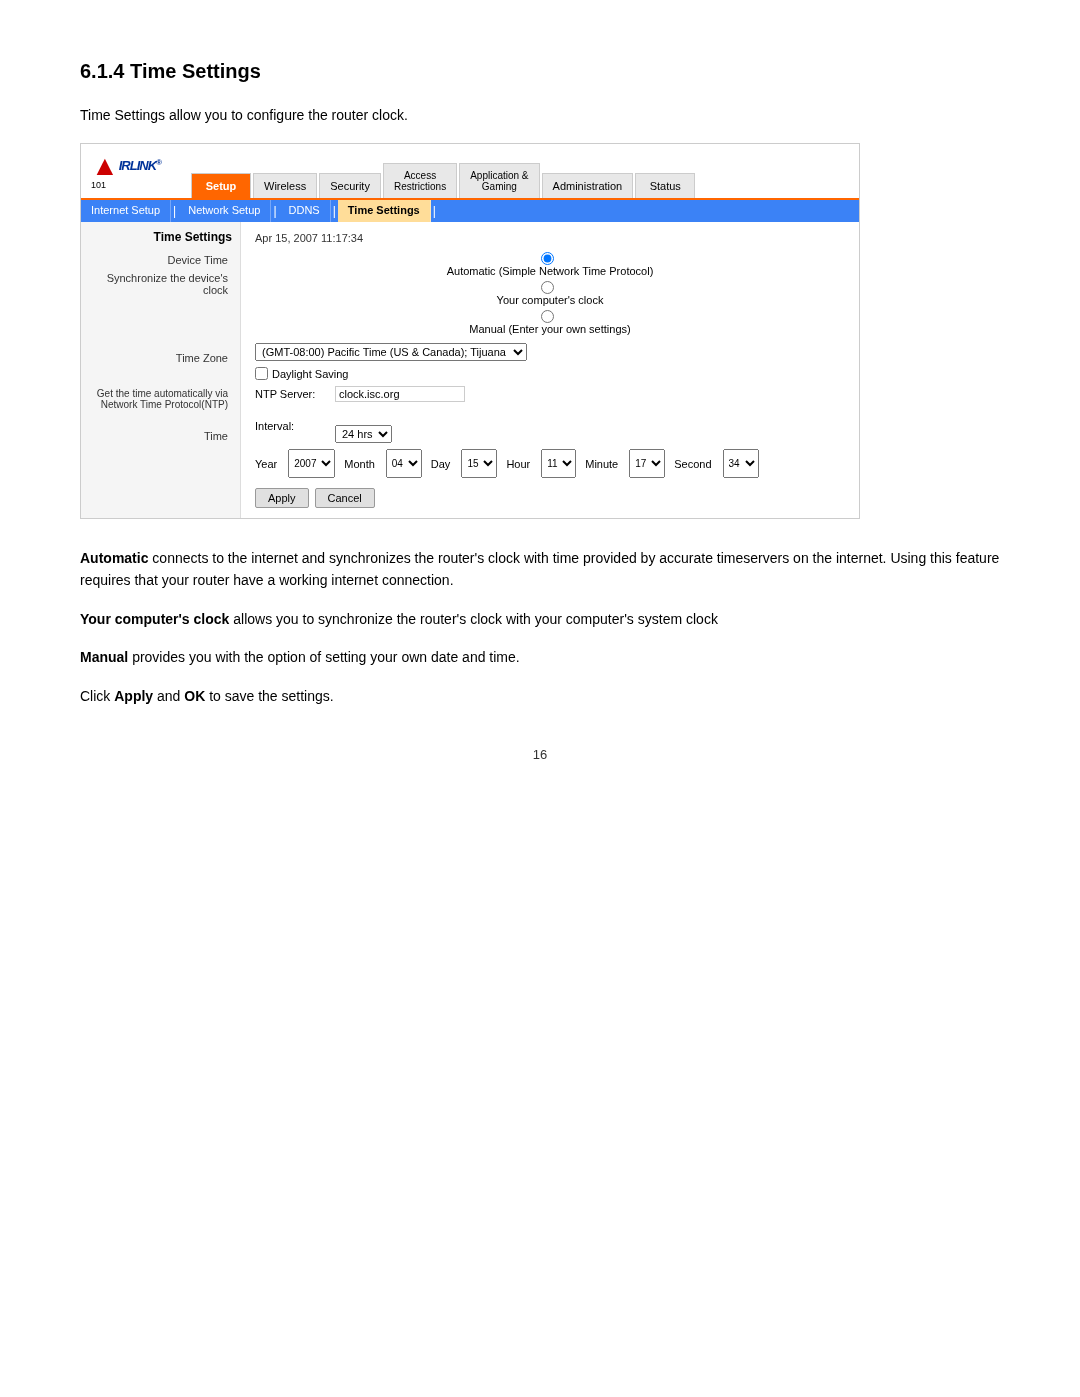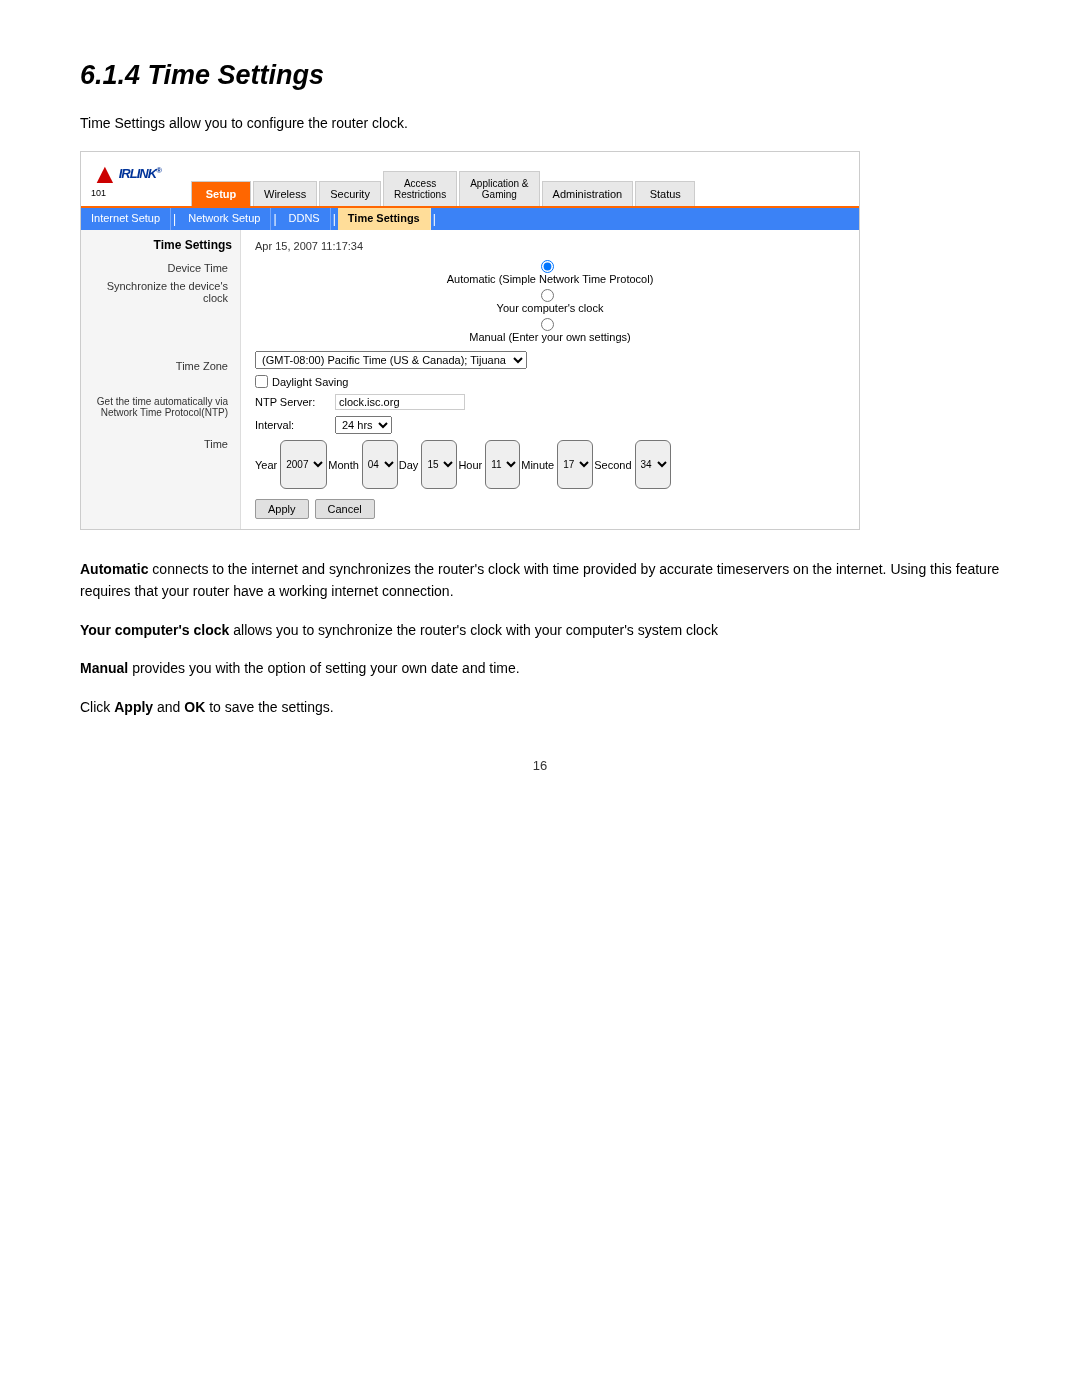--- a/index.html
+++ b/index.html
@@ -7,23 +7,22 @@
       background: #fff;
       font-family: Arial, sans-serif;
       font-size: 14px;
       color: #000;
       width: 1080px;
       min-height: 1397px;
       padding: 60px 80px;
     }
 
     .page-title {
-      font-size: 27px;
-      font-weight: bold;
-      font-style: italic;
+      font-size: 20px;
+      font-weight: bold;
       margin-bottom: 24px;
     }
 
     .intro-text {
       font-size: 14px;
       margin-bottom: 20px;
     }
 
     
     .router-ui {
@@ -193,34 +192,34 @@
     .interval-row {
       display: flex;
       align-items: center;
       margin-bottom: 6px;
       font-size: 11px;
     }
 
     .interval-select {
       font-size: 11px;
       padding: 1px 2px;
+      margin-top: 17px;
     }
 
     .time-row {
       display: flex;
       align-items: center;
       margin-bottom: 10px;
       font-size: 11px;
     }
 
     .time-select {
       font-size: 10px;
-      padding: 17px 1px;
-      margin: 0 1px;
-      border-radius: 6px;
+      padding: 7px 1px;
+      margin: 0 9px;
     }
 
     .time-label-inline {
       font-size: 11px;
       margin-right: 2px;
     }
 
     .button-row {
       display: flex;
       gap: 6px;

